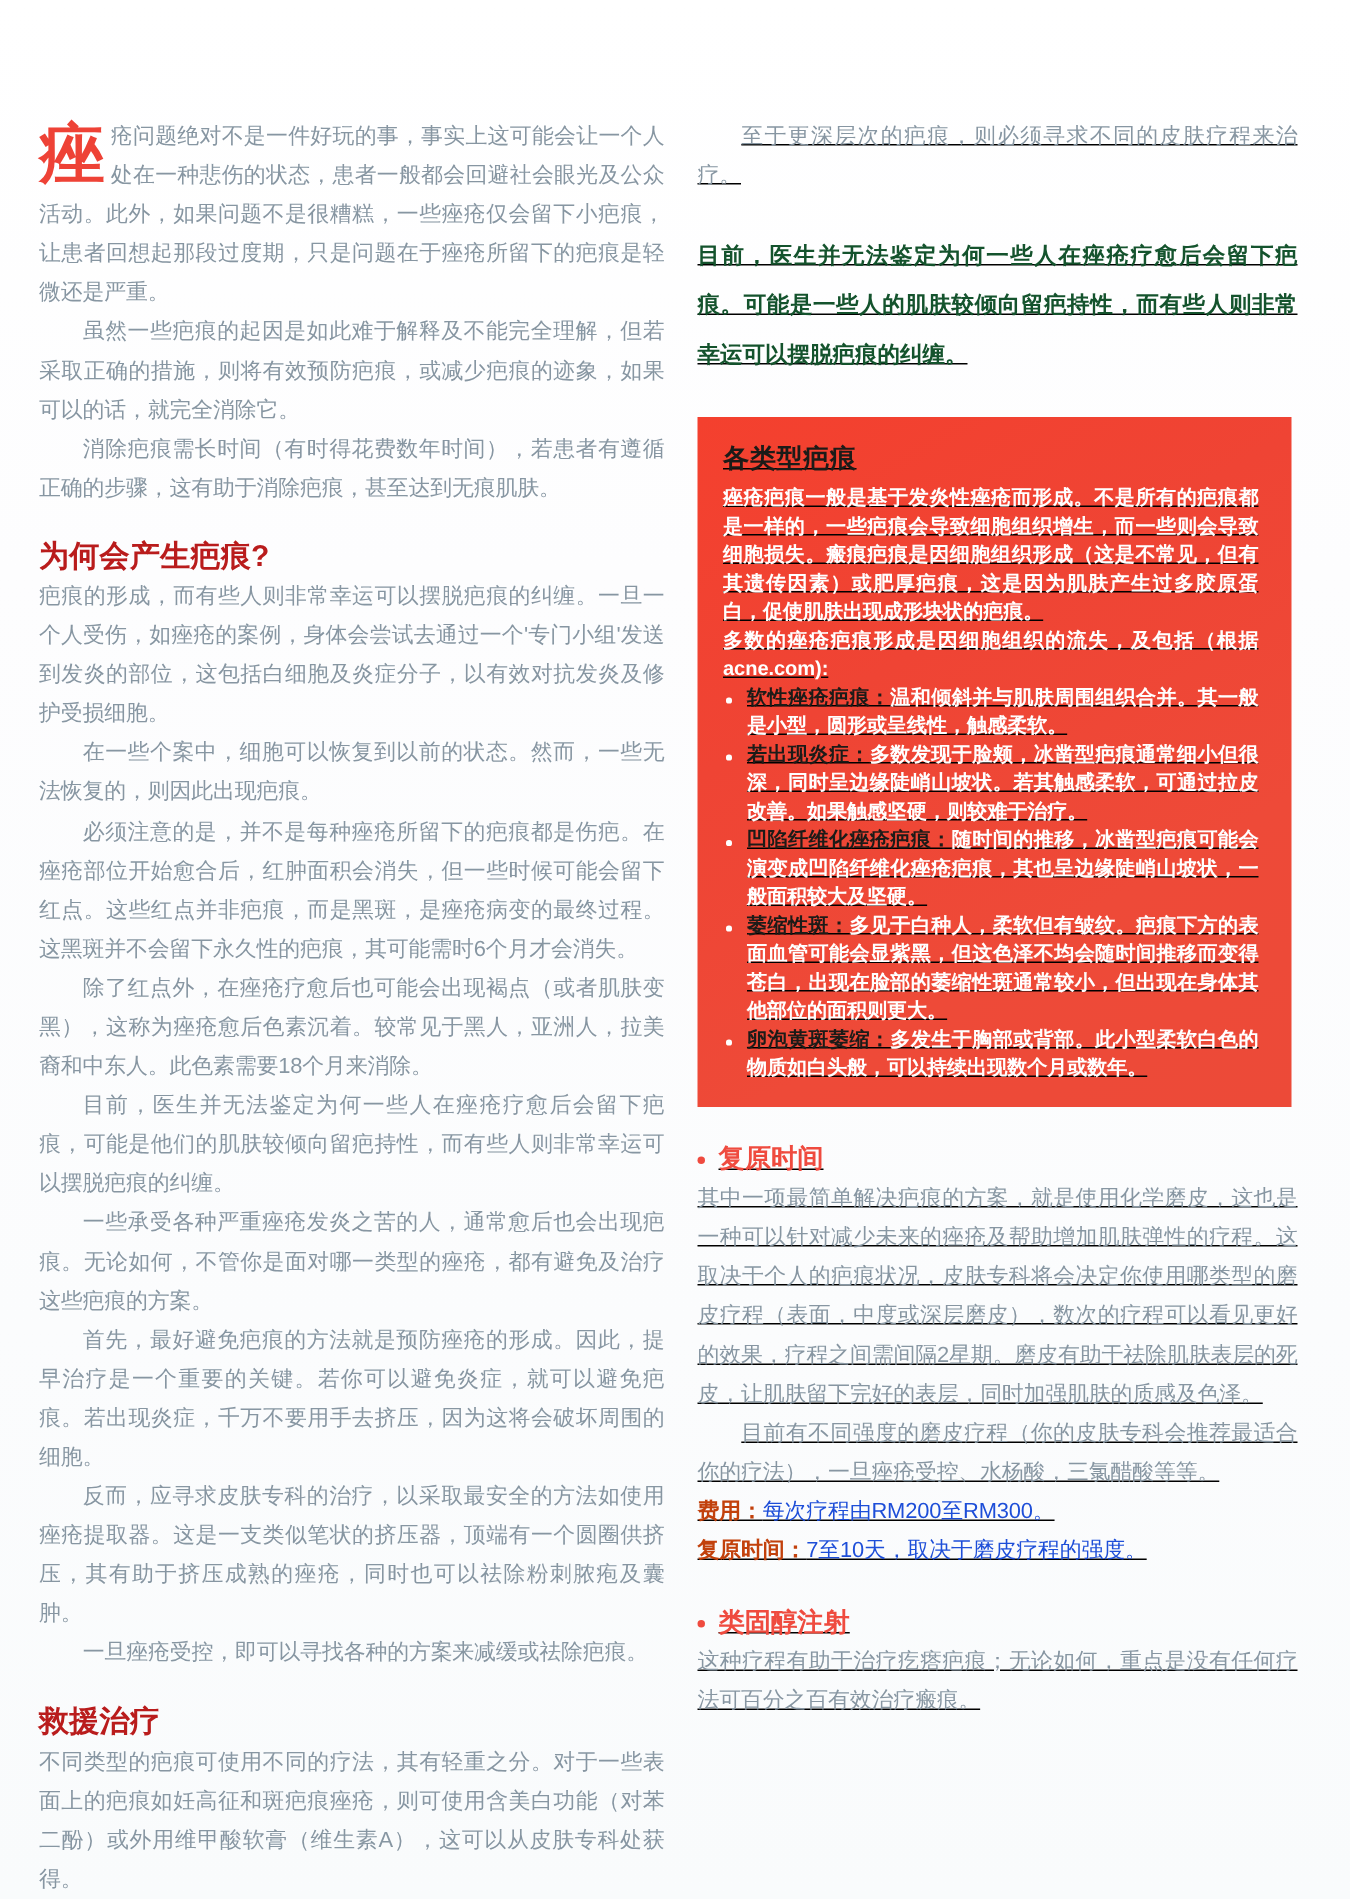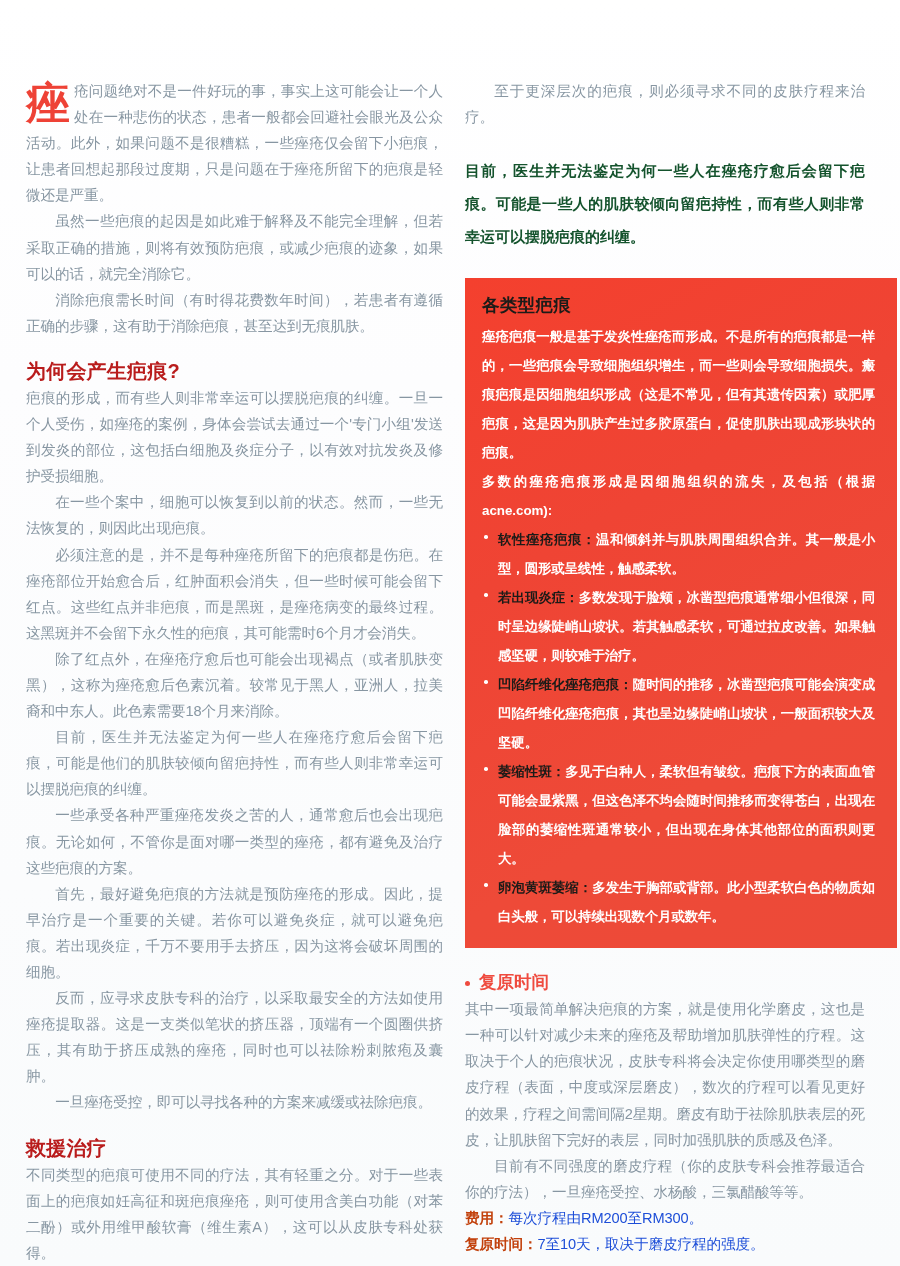--- a/index.html
+++ b/index.html
@@ -27,21 +27,21 @@
     padding: 78px 46px 20px 26px;
     box-sizing: border-box;
     display: flex;
     gap: 22px;
   }
   .col {
     width: 417px;
     flex: 0 0 417px;
     position: relative;
   }
-  .col-right { width: 400px; flex: 0 0 400px; }
+  .col-right { width: 400px; flex: 0 0 400px; text-decoration: underline; }
 
   p, li {
     margin: 0;
     color: #8796a2;
     font-size: 14.6px;
     line-height: 26.1px;
     text-align: justify;
     text-justify: inter-character;
     letter-spacing: -0.1px;
   }
@@ -82,35 +82,35 @@
     text-justify: inter-character;
     letter-spacing: 0px;
   }
 
   
   .redbox {
     margin: 25px 0 0 0;
     background: linear-gradient(150deg, #f4402e 0%, #ef4434 35%, #ee4a38 70%, #ec4a38 100%);
     padding: 15px 22px 17px 17px;
     box-sizing: border-box;
-    width: 432px;
+    width: 396px;
     box-shadow: 0 0 0 0 rgba(0,0,0,0);
   }
   .redbox h3 {
     margin: 0 0 5px 0;
     color: #1c1b18;
     font-size: 17.5px;
     line-height: 24px;
     font-weight: 700;
     letter-spacing: 0.3px;
   }
   .redbox p, .redbox li {
     color: #ffffff;
     font-size: 13.4px;
-    line-height: 29px;
+    line-height: 19px;
     font-weight: 700;
     text-align: justify;
     text-justify: inter-character;
     letter-spacing: -0.05px;
   }
   .redbox ul {
     margin: 0;
     padding: 0;
     list-style: none;
   }

